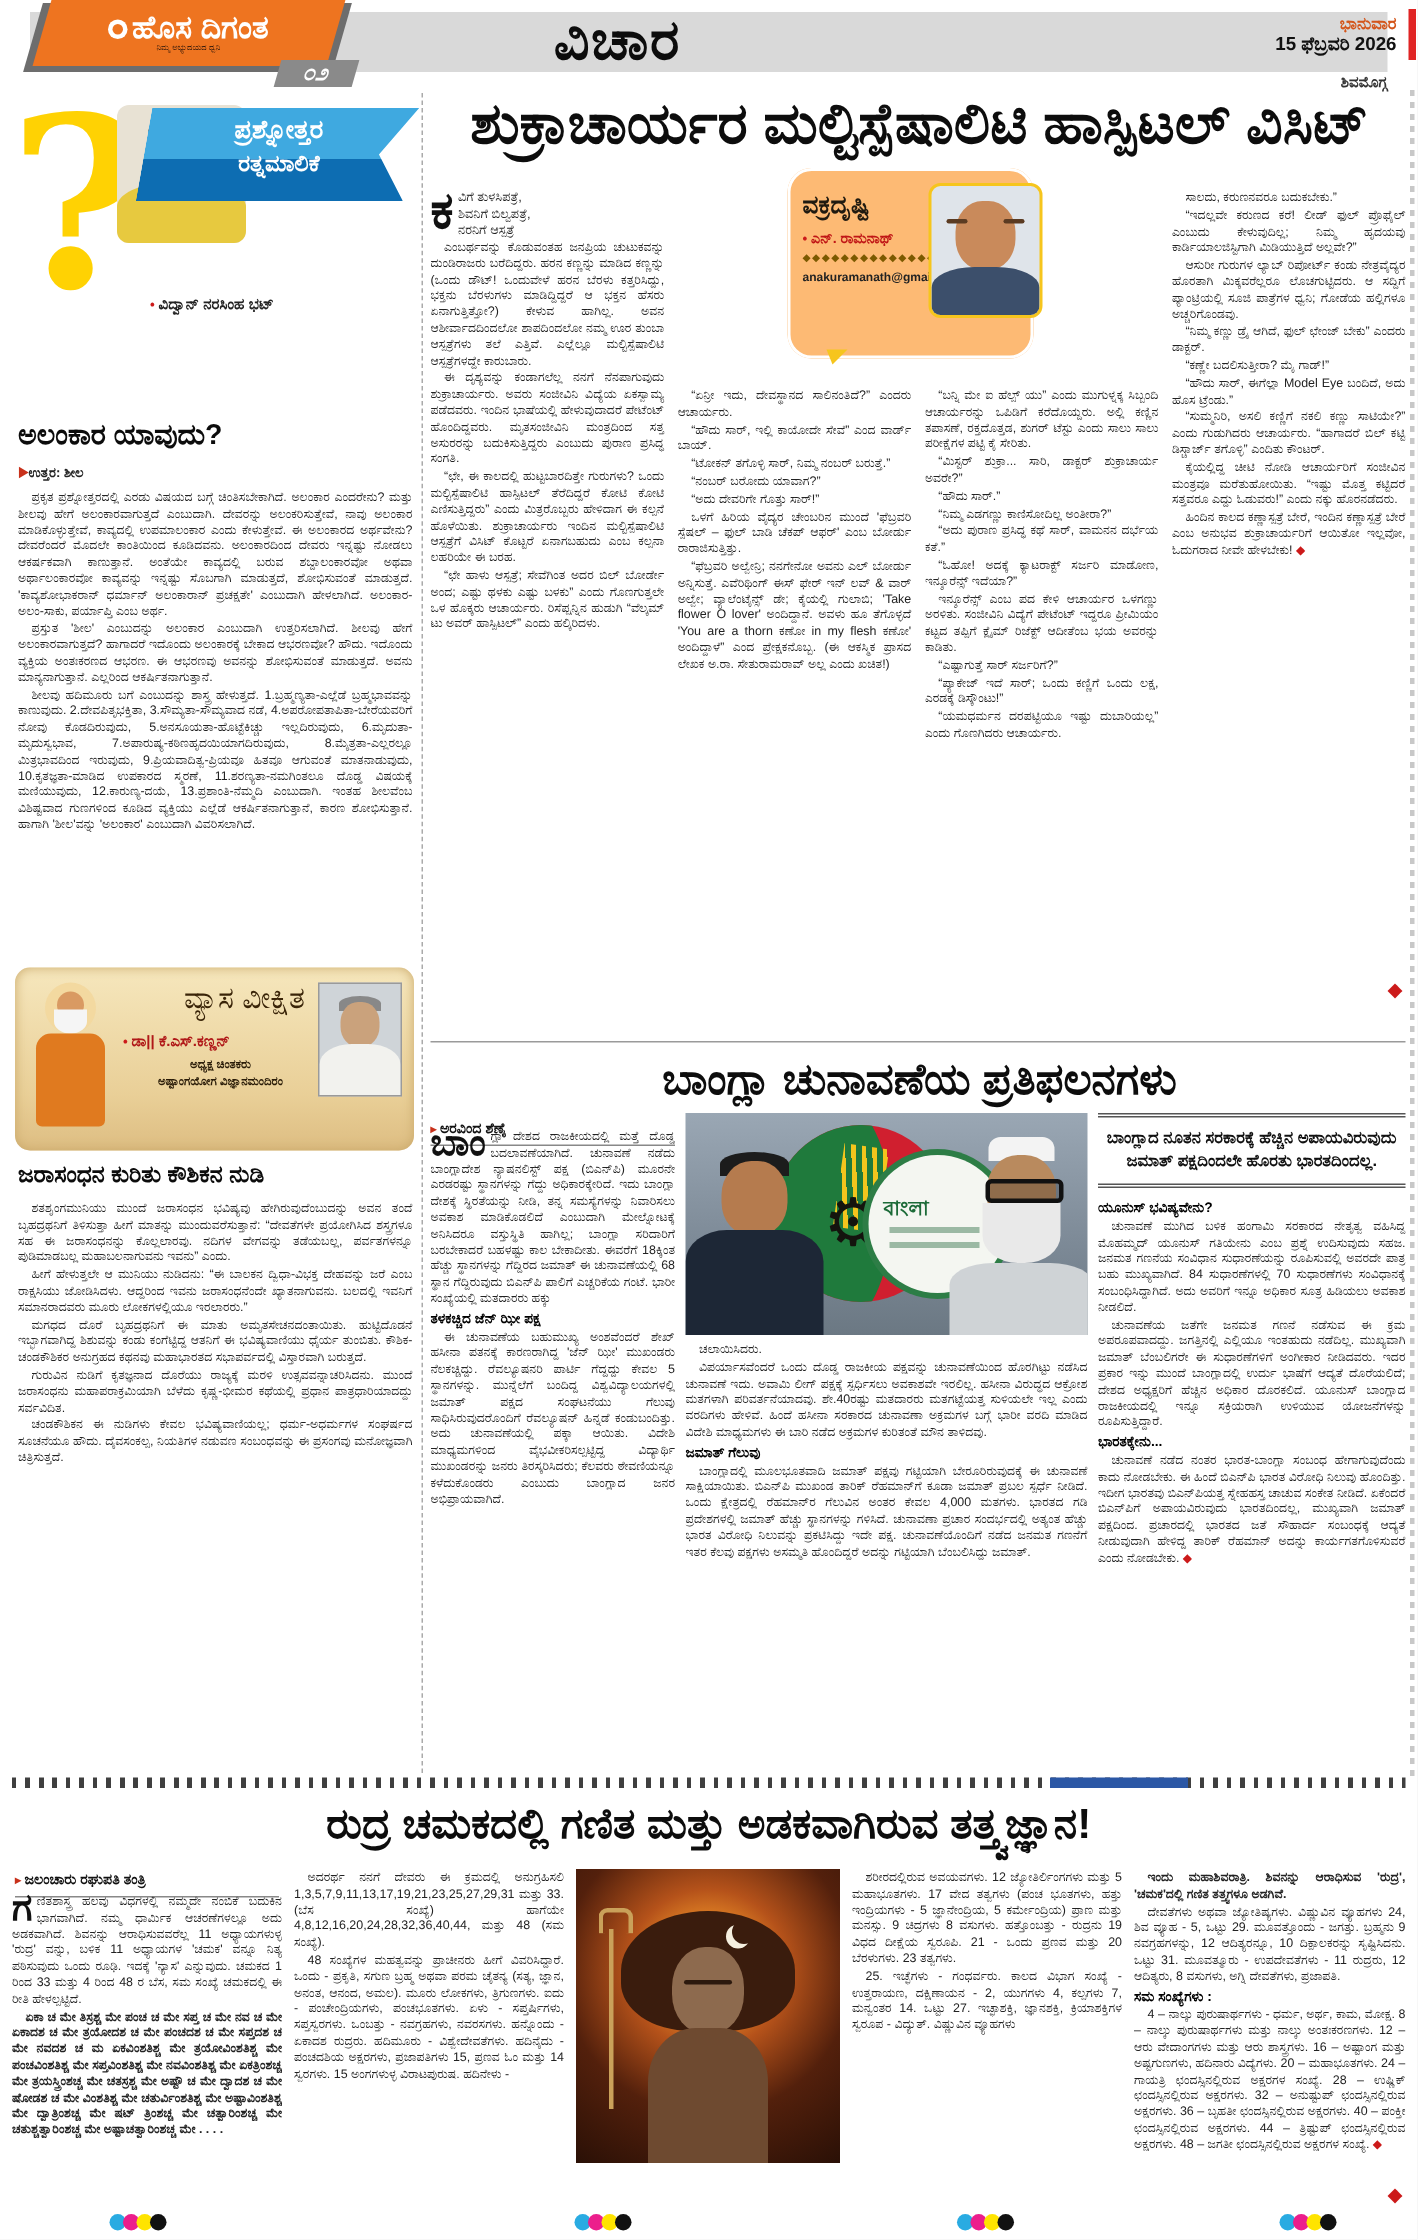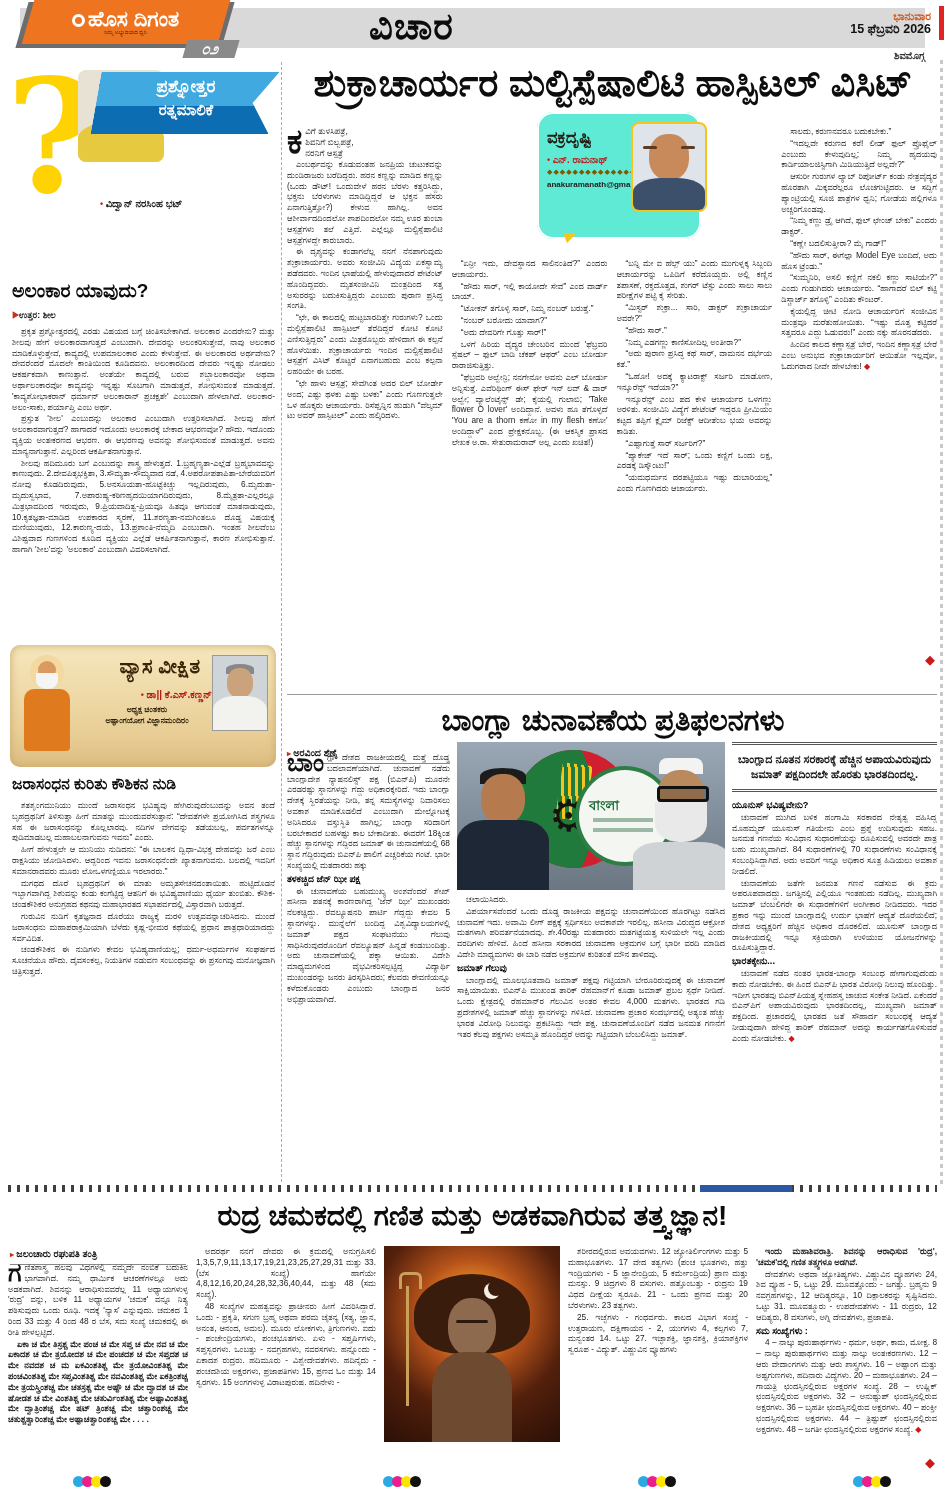--- a/index.html
+++ b/index.html
@@ -63,35 +63,35 @@
   .q-ans{left:12px;top:310px;font-size:8.8px;font-weight:bold;color:#222;}
   .q-ans .tri{color:#c8311b;}
   
   .vyasa-box{left:10px;top:645px;width:266px;height:122px;border-radius:10px;
              background:linear-gradient(180deg,#f6e7bd, #e9cf97 70%, #dDbd82);box-shadow:inset 0 0 8px #c9a86a;}
   .vy-sage{position:absolute;left:6px;top:8px;width:62px;height:106px;}
   .vy-sage .halo{position:absolute;left:14px;top:2px;width:34px;height:34px;border-radius:50%;background:#f3d9a0;}
   .vy-sage .sface{position:absolute;left:22px;top:8px;width:18px;height:18px;border-radius:50%;background:#d99a62;}
   .vy-sage .beard{position:absolute;left:20px;top:20px;width:22px;height:16px;border-radius:0 0 50% 50%;background:#f5f5f5;}
   .vy-sage .robe{position:absolute;left:8px;top:36px;width:46px;height:62px;border-radius:10px 10px 4px 4px;background:#e07a1f;}
-  .vy-title{position:absolute;left:60px;top:10px;width:130px;text-align:right;font-size:20px;font-weight:700;color:#3a2408;}
-  .vy-author{position:absolute;left:72px;top:44px;width:130px;text-align:right;font-size:10px;font-weight:bold;color:#b01818;}
+  .vy-title{position:absolute;left:88px;top:10px;width:130px;text-align:center;font-size:20px;font-weight:400;color:#3a2408;}
+  .vy-author{position:absolute;left:72px;top:44px;width:130px;text-align:left;font-size:10px;font-weight:bold;color:#b01818;}
   .vy-role{position:absolute;left:72px;width:130px;text-align:center;font-size:7.8px;color:#2a1c08;font-weight:bold;}
   .vy-photo{position:absolute;right:8px;top:10px;width:54px;height:74px;background:#cfd4d8;border:1px solid #9a9a9a;overflow:hidden;}
   .vy-photo .face{top:12px;width:26px;height:30px;border-radius:45%;background:#caa27c;}
   .vy-photo .hair{top:8px;width:28px;height:10px;border-radius:50% 50% 0 0;background:#888;}
   .vy-photo .shirt{top:40px;width:54px;height:34px;border-radius:40% 40% 0 0;background:#f2f2ee;}
   .vy-head{left:12px;top:775px;font-size:15.5px;font-weight:900;color:#0c0c0c;}
   
   .main-headline{left:288px;top:62px;width:650px;font-size:38px;}
   .main-cols{left:287px;top:126px;width:650px;height:522px;display:flex;gap:9px;}
   .main-cols .col{width:156px;height:522px;overflow:hidden;}
   .inset{height:132px;}
   .verse-line{padding-left:2px;line-height:11px;font-size:8.6px;}
-  .bubble{left:537px;top:112px;width:164px;height:127px;background:#5eead4;border-radius:16px;
+  .bubble{left:525px;top:112px;width:164px;height:127px;background:#fdba74;border-radius:16px;
           box-shadow:0 0 0 2px #fff inset;}
   .bubble:after{content:"";position:absolute;left:26px;bottom:-14px;border:10px solid transparent;border-top-color:#f6c51d;border-left-width:4px;}
   .bub-title{position:absolute;left:10px;top:16px;font-size:16.5px;font-weight:900;color:#201a10;}
   .bub-author{position:absolute;left:10px;top:42px;font-size:9.5px;font-weight:bold;color:#c01616;}
   .bub-dots{position:absolute;left:10px;top:56px;font-size:7px;color:#7c5a00;letter-spacing:1px;}
   .bub-email{position:absolute;left:10px;top:68px;font-size:8px;color:#222;font-weight:bold;}
   .bub-photo{position:absolute;right:-6px;top:10px;width:72px;height:86px;border-radius:8px;background:#dfe4ea;overflow:hidden;border:2px solid #f6c51d;}
   .bub-photo .face{top:10px;width:40px;height:46px;border-radius:45%;background:#c98a5b;}
   .bub-photo .fr{position:absolute;left:10px;top:22px;width:14px;height:3px;background:#5b3b22;border-radius:2px;}
   .bub-photo .fr2{position:absolute;right:10px;top:22px;width:14px;height:3px;background:#5b3b22;border-radius:2px;}
@@ -201,21 +201,21 @@
     <div class="vy-role" style="top:71px;">ಅಷ್ಟಾಂಗಯೋಗ ವಿಜ್ಞಾನಮಂದಿರಂ</div>
     <div class="vy-photo">
       <div class="abs head-shape hair"></div>
         <div class="abs head-shape face"></div>
         <div class="abs head-shape shirt"></div>
     </div>
   </div>
   <div class="abs vy-head">ಜರಾಸಂಧನ ಕುರಿತು ಕೌಶಿಕನ ನುಡಿ</div>
   <div class="abs body-text" style="left:12px;top:800px;width:263px;height:382px;">
       <div class="pp">ಶತಶೃಂಗಮುನಿಯು ಮುಂದೆ ಜರಾಸಂಧನ ಭವಿಷ್ಯವು ಹೇಗಿರುವುದೆಂಬುದನ್ನು ಅವನ ತಂದೆ ಬೃಹದ್ರಥನಿಗೆ ತಿಳಿಸುತ್ತಾ ಹೀಗೆ ಮಾತನ್ನು ಮುಂದುವರೆಸುತ್ತಾನೆ: “ದೇವತೆಗಳೇ ಪ್ರಯೋಗಿಸಿದ ಶಸ್ತ್ರಗಳೂ ಸಹ ಈ ಜರಾಸಂಧನನ್ನು ಕೊಲ್ಲಲಾರವು. ನದಿಗಳ ವೇಗವನ್ನು ತಡೆಯಬಲ್ಲ, ಪರ್ವತಗಳನ್ನೂ ಪುಡಿಮಾಡಬಲ್ಲ ಮಹಾಬಲನಾಗುವನು ಇವನು” ಎಂದು.</div>
-      <div class="pp">ಹೀಗೆ ಹೇಳುತ್ತಲೇ ಆ ಮುನಿಯು ನುಡಿದನು: “ಈ ಬಾಲಕನ ದ್ವಿಧಾ-ವಿಭಕ್ತ ದೇಹವನ್ನು ಜರೆ ಎಂಬ ರಾಕ್ಷಸಿಯು ಜೋಡಿಸಿದಳು. ಆದ್ದರಿಂದ ಇವನು ಜರಾಸಂಧನೆಂದೇ ಖ್ಯಾತನಾಗುವನು. ಬಲದಲ್ಲಿ ಇವನಿಗೆ ಸಮಾನರಾದವರು ಮೂರು ಲೋಒಳಗಣ್ಲಿಯೂ ಇರಲಾರರು.”</div>
+      <div class="pp">ಹೀಗೆ ಹೇಳುತ್ತಲೇ ಆ ಮುನಿಯು ನುಡಿದನು: “ಈ ಬಾಲಕನ ದ್ವಿಧಾ-ವಿಭಕ್ತ ದೇಹವನ್ನು ಜರೆ ಎಂಬ ರಾಕ್ಷಸಿಯು ಜೋಡಿಸಿದಳು. ಆದ್ದರಿಂದ ಇವನು ಜರಾಸಂಧನೆಂದೇ ಖ್ಯಾತನಾಗುವನು. ಬಲದಲ್ಲಿ ಇವನಿಗೆ ಸಮಾನರಾದವರು ಮೂರು ಲೋಕಗಳಲ್ಲಿಯೂ ಇರಲಾರರು.”</div>
       <div class="pp">ಮಗಧದ ದೊರೆ ಬೃಹದ್ರಥನಿಗೆ ಈ ಮಾತು ಅಮೃತಸೇಚನದಂತಾಯಿತು. ಹುಟ್ಟಿದೊಡನೆ ಇಬ್ಭಾಗವಾಗಿದ್ದ ಶಿಶುವನ್ನು ಕಂಡು ಕಂಗೆಟ್ಟಿದ್ದ ಆತನಿಗೆ ಈ ಭವಿಷ್ಯವಾಣಿಯು ಧೈರ್ಯ ತುಂಬಿತು. ಕೌಶಿಕ-ಚಂಡಕೌಶಿಕರ ಅನುಗ್ರಹದ ಕಥನವು ಮಹಾಭಾರತದ ಸಭಾಪರ್ವದಲ್ಲಿ ವಿಸ್ತಾರವಾಗಿ ಬರುತ್ತದೆ.</div>
       <div class="pp">ಗುರುವಿನ ನುಡಿಗೆ ಕೃತಜ್ಞನಾದ ದೊರೆಯು ರಾಜ್ಯಕ್ಕೆ ಮರಳಿ ಉತ್ಸವವನ್ನಾಚರಿಸಿದನು. ಮುಂದೆ ಜರಾಸಂಧನು ಮಹಾಪರಾಕ್ರಮಿಯಾಗಿ ಬೆಳೆದು ಕೃಷ್ಣ-ಭೀಮರ ಕಥೆಯಲ್ಲಿ ಪ್ರಧಾನ ಪಾತ್ರಧಾರಿಯಾದದ್ದು ಸರ್ವವಿದಿತ.</div>
       <div class="pp">ಚಂಡಕೌಶಿಕನ ಈ ನುಡಿಗಳು ಕೇವಲ ಭವಿಷ್ಯವಾಣಿಯಲ್ಲ; ಧರ್ಮ-ಅಧರ್ಮಗಳ ಸಂಘರ್ಷದ ಸೂಚನೆಯೂ ಹೌದು. ದೈವಸಂಕಲ್ಪ, ನಿಯತಿಗಳ ನಡುವಣ ಸಂಬಂಧವನ್ನು ಈ ಪ್ರಸಂಗವು ಮನೋಜ್ಞವಾಗಿ ಚಿತ್ರಿಸುತ್ತದೆ.</div>
     </div>
 
   <div class="abs headline main-headline">ಶುಕ್ರಾಚಾರ್ಯರ ಮಲ್ಟಿಸ್ಪೆಷಾಲಿಟಿ ಹಾಸ್ಪಿಟಲ್ ವಿಸಿಟ್</div>
   <div class="abs main-cols">
     <div class="col body-text">
       <div style="overflow:hidden;">
         <span class="dcap" style="font-size:34px;line-height:30px;">ಕ</span>

